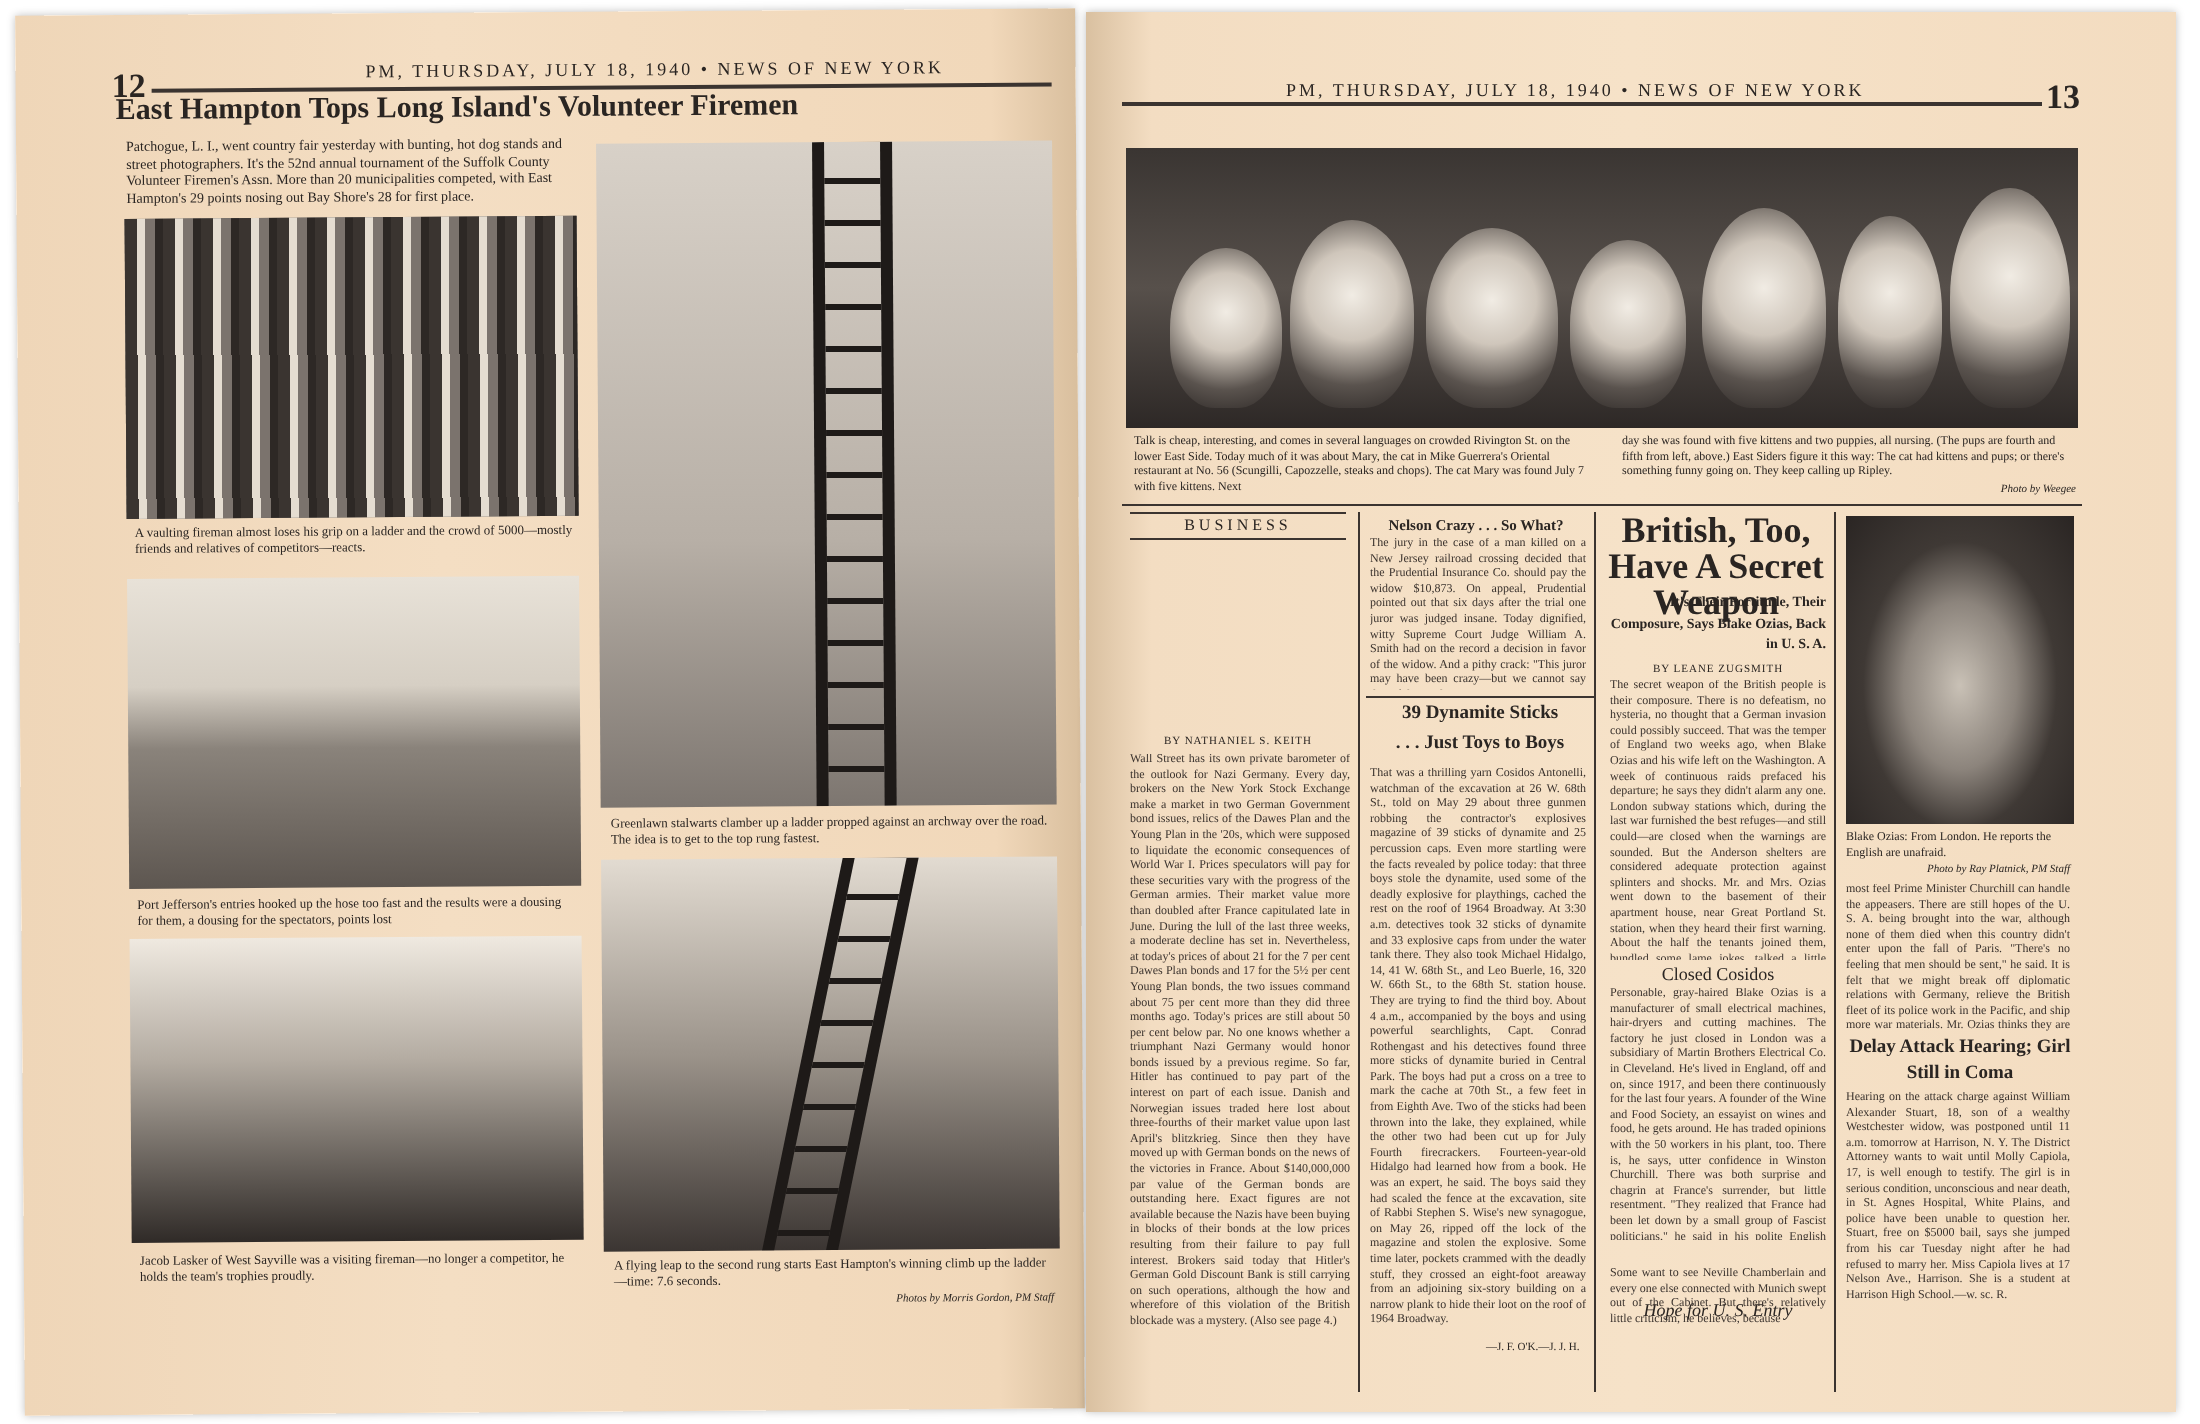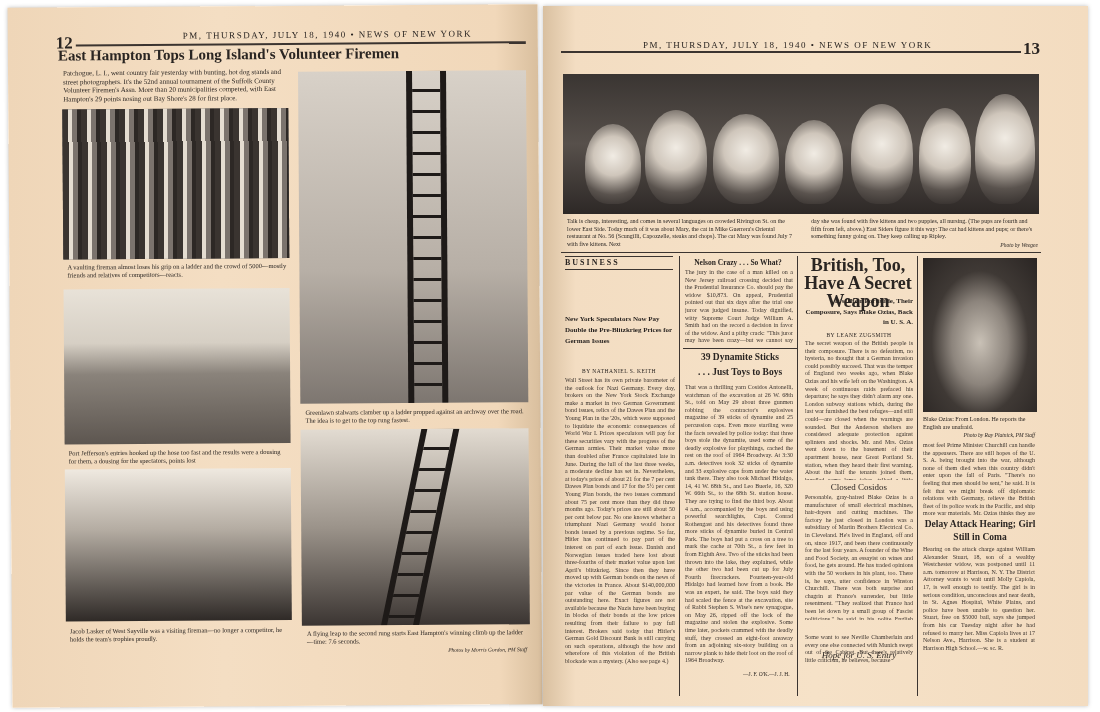--- a/index.html
+++ b/index.html
@@ -19,21 +19,21 @@
   .photo.crowd{background:repeating-linear-gradient(90deg,#3a3430 0 6px,#e5ddd1 6px 10px,#7b736d 10px 15px,#2d2825 15px 19px),#555;}
   .photo.field{background:linear-gradient(180deg,#e8e2d8 0%,#d6cfc4 35%,#8a837b 55%,#5d5650 100%);}
   .photo.cats{background:linear-gradient(180deg,#3a3532 0%,#57504b 50%,#2d2826 100%);}
   .photo.portrait{background:radial-gradient(ellipse at 50% 55%,#c9c1b6 0%,#8c847c 35%,#3f3935 60%,#2a2523 100%);}
   .photo.firemen{background:linear-gradient(180deg,#efe9e0 0%,#b4aca2 40%,#2f2a27 100%);}
   .photo.ladder2{background:linear-gradient(180deg,#e2dbd1 0%,#9b938a 50%,#3b3532 100%);}
   .ladder{position:absolute;border-left:6px solid #1e1a18;border-right:6px solid #1e1a18;background:repeating-linear-gradient(180deg,transparent 0 18px,#1e1a18 18px 21px);}
   .cat{position:absolute;border-radius:50% 50% 40% 40%;background:radial-gradient(circle at 50% 40%,#f1ece4 0%,#cfc6bb 35%,#5a534e 70%,#2e2927 100%);}
   .caption{position:absolute;font-size:6.5px;line-height:8px;}
   .credit{position:absolute;font-size:5.5px;font-style:italic;text-align:right;}
-  .sect{position:absolute;font-size:8px;font-weight:bold;letter-spacing:2px;}
+  .sect{position:absolute;font-size:8px;font-weight:normal;letter-spacing:2px;text-align:center;}
   .bighead{position:absolute;font-weight:bold;text-align:center;line-height:1.35;}
   .deck{position:absolute;font-weight:bold;font-size:9.5px;line-height:14px;}
   .byline{position:absolute;font-size:5.5px;letter-spacing:.5px;text-align:center;}
   .body{position:absolute;font-size:6px;line-height:7.6px;text-align:justify;color:#3b332e;overflow:hidden;}
   .sub{position:absolute;font-size:9px;text-align:center;}
 </style>
 </head>
 <body>
 
 <div class="page" id="left">
@@ -79,21 +79,20 @@
     <div class="cat" style="left:412px;top:20px;width:60px;height:110px;"></div>
   </div>
   <div class="caption" style="left:24px;top:212px;width:230px;font-size:6px;line-height:7.5px;">Talk is cheap, interesting, and comes in several languages on crowded Rivington St. on the lower East Side. Today much of it was about Mary, the cat in Mike Guerrera's Oriental restaurant at No. 56 (Scungilli, Capozzelle, steaks and chops). The cat Mary was found July 7 with five kittens. Next</div>
   <div class="caption" style="left:268px;top:212px;width:226px;font-size:6px;line-height:7.5px;">day she was found with five kittens and two puppies, all nursing. (The pups are fourth and fifth from left, above.) East Siders figure it this way: The cat had kittens and pups; or there's something funny going on. They keep calling up Ripley.</div>
   <div class="credit" style="left:400px;top:236px;width:95px;">Photo by Weegee</div>
   <div class="rule thin" style="left:18px;top:246px;width:480px;"></div>
 
   <div class="rule thin" style="left:22px;top:250px;width:108px;"></div>
   <div class="sect" style="left:22px;top:252px;width:108px;">BUSINESS</div>
   <div class="rule thin" style="left:22px;top:263px;width:108px;"></div>
-  <div class="deck" style="left:22px;top:308px;width:110px;font-size:7px;line-height:11px;">New York Speculators Now Pay Double the Pre-Blitzkrieg Prices for German Issues</div>
   <div class="byline" style="left:22px;top:362px;width:108px;">BY NATHANIEL S. KEITH</div>
   <div class="body" style="left:22px;top:371px;width:110px;height:310px;">Wall Street has its own private barometer of the outlook for Nazi Germany. Every day, brokers on the New York Stock Exchange make a market in two German Government bond issues, relics of the Dawes Plan and the Young Plan in the '20s, which were supposed to liquidate the economic consequences of World War I. Prices speculators will pay for these securities vary with the progress of the German armies. Their market value more than doubled after France capitulated late in June. During the lull of the last three weeks, a moderate decline has set in. Nevertheless, at today's prices of about 21 for the 7 per cent Dawes Plan bonds and 17 for the 5½ per cent Young Plan bonds, the two issues command about 75 per cent more than they did three months ago. Today's prices are still about 50 per cent below par. No one knows whether a triumphant Nazi Germany would honor bonds issued by a previous regime. So far, Hitler has continued to pay part of the interest on part of each issue. Danish and Norwegian issues traded here lost about three-fourths of their market value upon last April's blitzkrieg. Since then they have moved up with German bonds on the news of the victories in France. About $140,000,000 par value of the German bonds are outstanding here. Exact figures are not available because the Nazis have been buying in blocks of their bonds at the low prices resulting from their failure to pay full interest. Brokers said today that Hitler's German Gold Discount Bank is still carrying on such operations, although the how and wherefore of this violation of the British blockade was a mystery. (Also see page 4.)</div>
 
   <div class="vrule" style="left:136px;top:250px;height:440px;"></div>
 
   <div class="sub" style="left:140px;top:252px;width:110px;font-weight:bold;font-size:7.5px;">Nelson Crazy . . . So What?</div>
   <div class="body" style="left:142px;top:263px;width:108px;height:76px;">The jury in the case of a man killed on a New Jersey railroad crossing decided that the Prudential Insurance Co. should pay the widow $10,873. On appeal, Prudential pointed out that six days after the trial one juror was judged insane. Today dignified, witty Supreme Court Judge William A. Smith had on the record a decision in favor of the widow. And a pithy crack: "This juror may have been crazy—but we cannot say that of the verdict."</div>
   <div class="rule thin" style="left:140px;top:342px;width:114px;"></div>
   <div class="bighead" style="left:138px;top:344px;width:118px;font-size:9.5px;line-height:15px;">39 Dynamite Sticks</div>
   <div class="bighead" style="left:138px;top:359px;width:118px;font-size:9.5px;line-height:15px;">. . . Just Toys to Boys</div>

